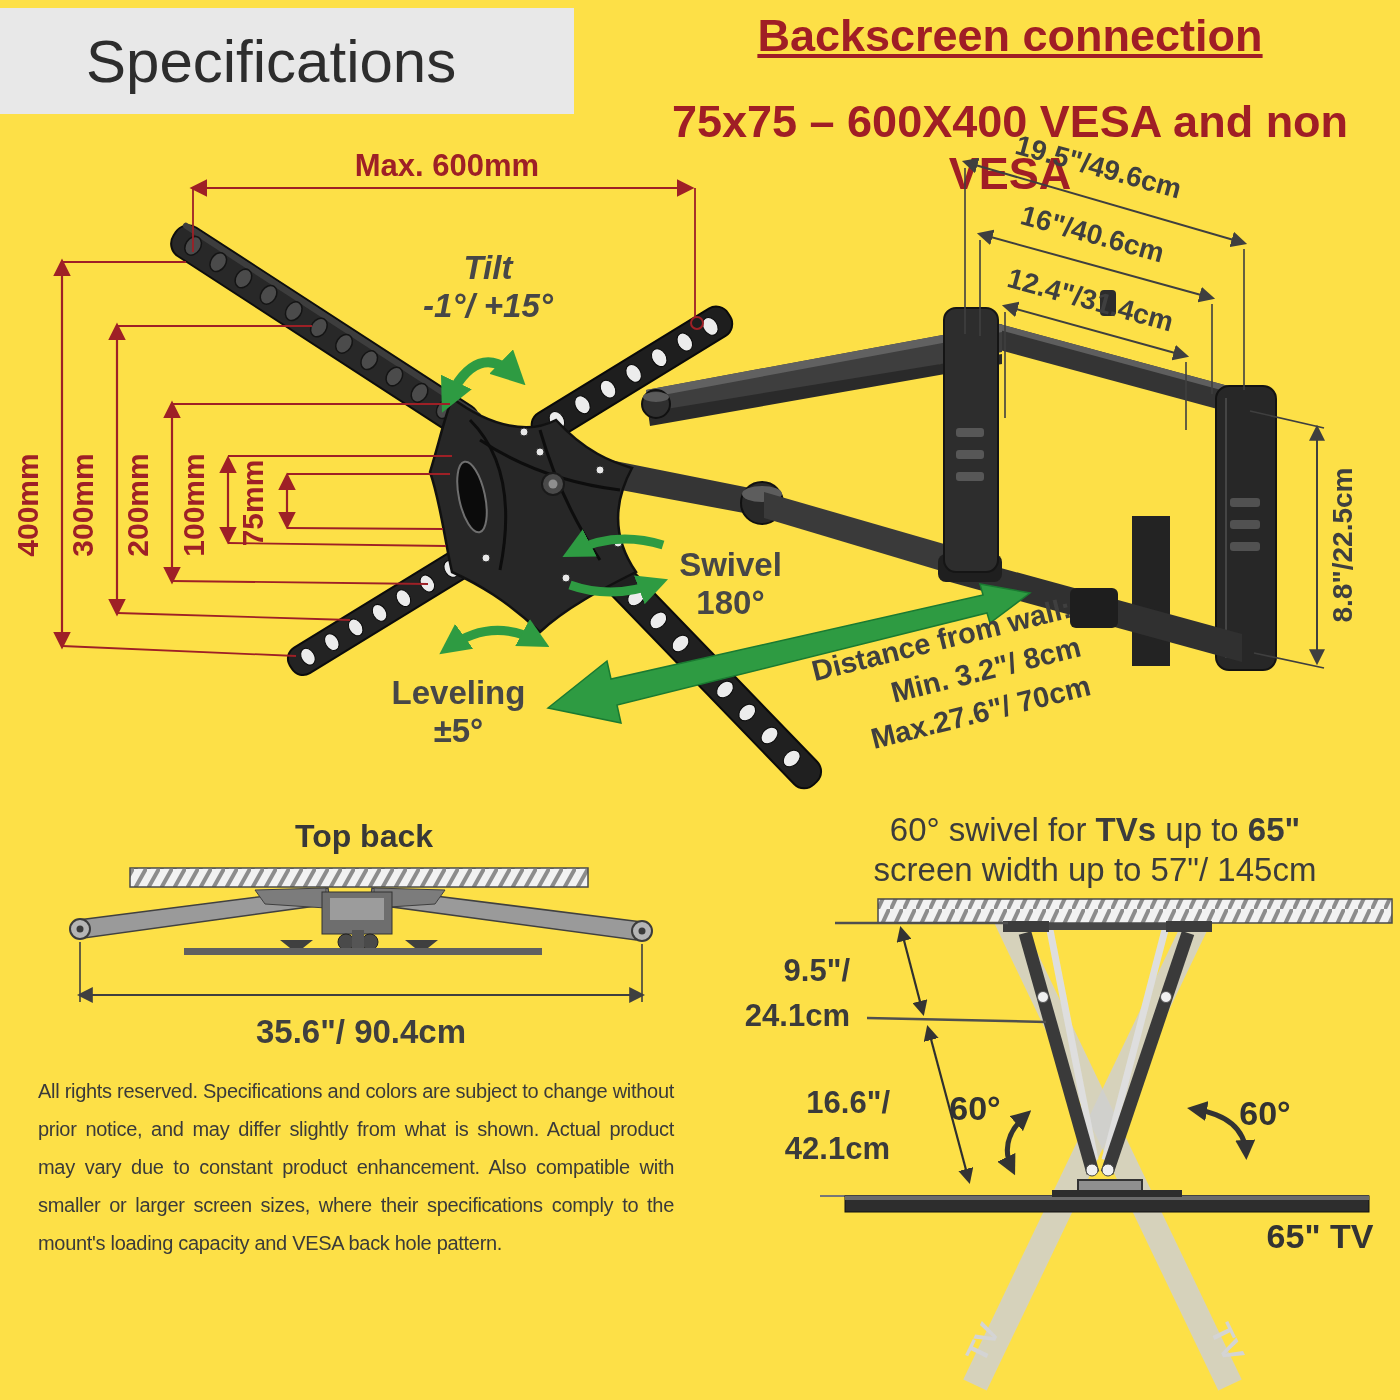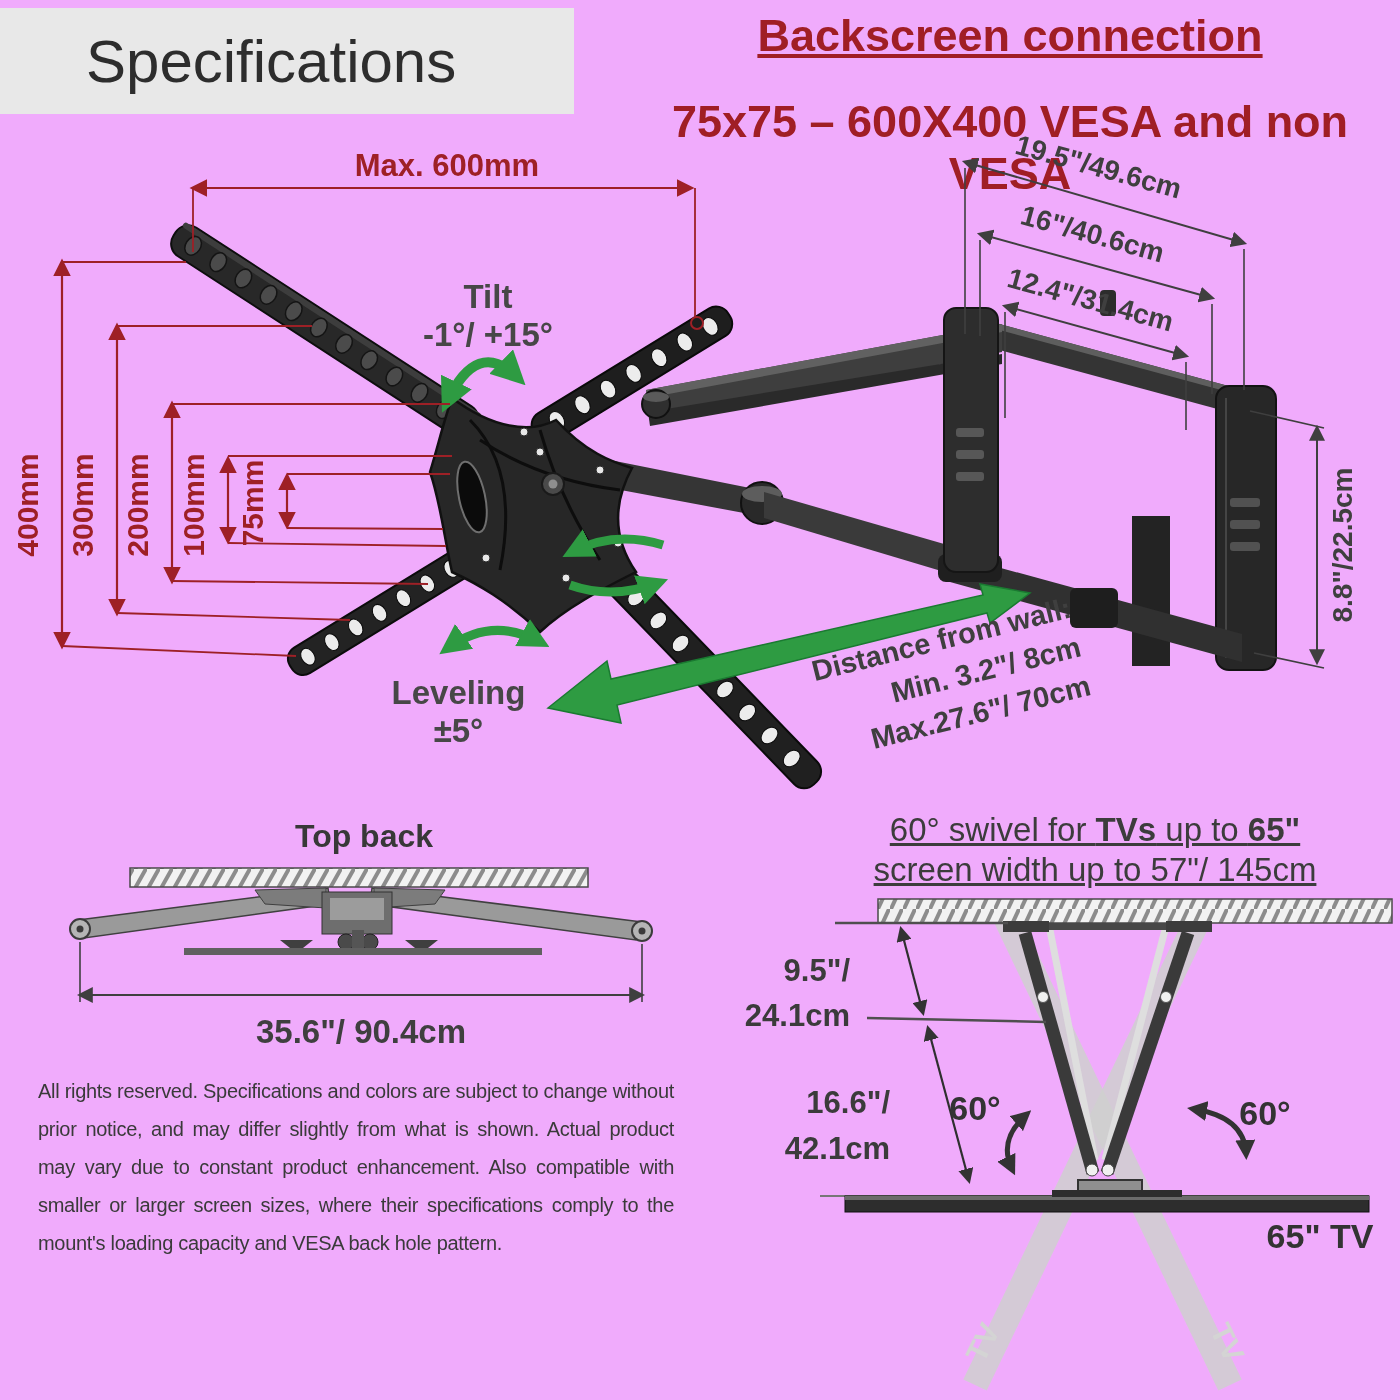--- a/index.html
+++ b/index.html
@@ -1,32 +1,32 @@
 <!DOCTYPE html>
 <html><head>
 <meta charset="utf-8">
 <style>
   html,body{margin:0;padding:0;background:#fff;}
-  .canvas{position:relative;width:1400px;height:1400px;background:#f0abfc;overflow:hidden;
+  .canvas{position:relative;width:1400px;height:1400px;background:#fde047;overflow:hidden;
           font-family:"Liberation Sans",sans-serif;}
   .abs{position:absolute;}
   svg text{font-family:"Liberation Sans",sans-serif;}
   .spec-panel{left:0;top:8px;width:574px;height:106px;background:#e8e8e8;display:flex;align-items:center;}
   .spec-title{padding-left:86px;font-size:60px;letter-spacing:0px;color:#2d2d2d;font-weight:400;}
   .red-heading{color:#a01e25;font-weight:bold;text-align:center;}
   .rh1{left:640px;top:10px;width:740px;font-size:45px;text-decoration:underline;}
   .rh2{left:615px;top:96px;width:790px;font-size:45px;}
   .glabel{color:#474747;font-weight:bold;text-align:center;line-height:38px;font-size:33px;}
-  .tilt-label{left:388px;top:278px;width:200px;}
+  .tilt-label{left:388px;top:249px;width:200px;font-style:italic;}
   .swivel-label{left:643px;top:546px;width:175px;}
   .leveling-label{left:356px;top:674px;width:205px;}
   .distance-label{left:755px;top:626px;width:330px;transform:rotate(-14deg);
                   text-align:right;color:#3f3f3f;font-weight:bold;font-size:29px;line-height:40px;}
   .tv-title{left:234px;top:818px;width:260px;text-align:center;font-size:32px;font-weight:bold;color:#383838;}
-  .sw-title{left:795px;top:810px;width:600px;text-align:center;color:#3c3c3c;font-size:33px;line-height:40px;text-decoration:underline;}
+  .sw-title{left:795px;top:810px;width:600px;text-align:center;color:#3c3c3c;font-size:33px;line-height:40px;}
   .sw-title .b{font-weight:bold;}
   .dim-upper{left:690px;top:948px;width:160px;text-align:right;color:#3b3b3b;font-weight:bold;font-size:31px;line-height:45px;}
   .dim-lower{left:705px;top:1080px;width:185px;text-align:right;color:#3b3b3b;font-weight:bold;font-size:31px;line-height:46px;}
   .footer-note{left:38px;top:1072px;width:636px;font-size:20px;line-height:38px;color:#3a3a3a;
                text-align:justify;letter-spacing:-0.3px;}
 </style>
 </head>
 <body>
 
 <div class="canvas">
@@ -199,20 +199,24 @@
     <text x="1096" y="176" transform="rotate(15.4 1096 176)" text-anchor="middle" font-size="28" font-weight="bold" fill="#3f3f3f">19.5"/49.6cm</text>
     <text x="1090" y="243" transform="rotate(15.4 1090 243)" text-anchor="middle" font-size="28" font-weight="bold" fill="#3f3f3f">16"/40.6cm</text>
     <text x="1088" y="309" transform="rotate(15.4 1088 309)" text-anchor="middle" font-size="28" font-weight="bold" fill="#3f3f3f">12.4"/31.4cm</text>
     <text x="1352" y="545" transform="rotate(-90 1352 545)" text-anchor="middle" font-size="28" font-weight="bold" fill="#3f3f3f">8.8"/22.5cm</text>
   </svg>
 
   <div class="abs glabel tilt-label">
     <div>Tilt</div>
     <div>-1°/ +15°</div>
   </div>
+  <div class="abs glabel swivel-label">
+    <div>Swivel</div>
+    <div>180°</div>
+  </div>
   <div class="abs glabel leveling-label">
     <div>Leveling</div>
     <div>±5°</div>
   </div>
   <div class="abs distance-label">
     <div>Distance from wall:</div>
     <div>Min. 3.2"/ 8cm</div>
     <div>Max.27.6"/ 70cm</div>
   </div>
 

